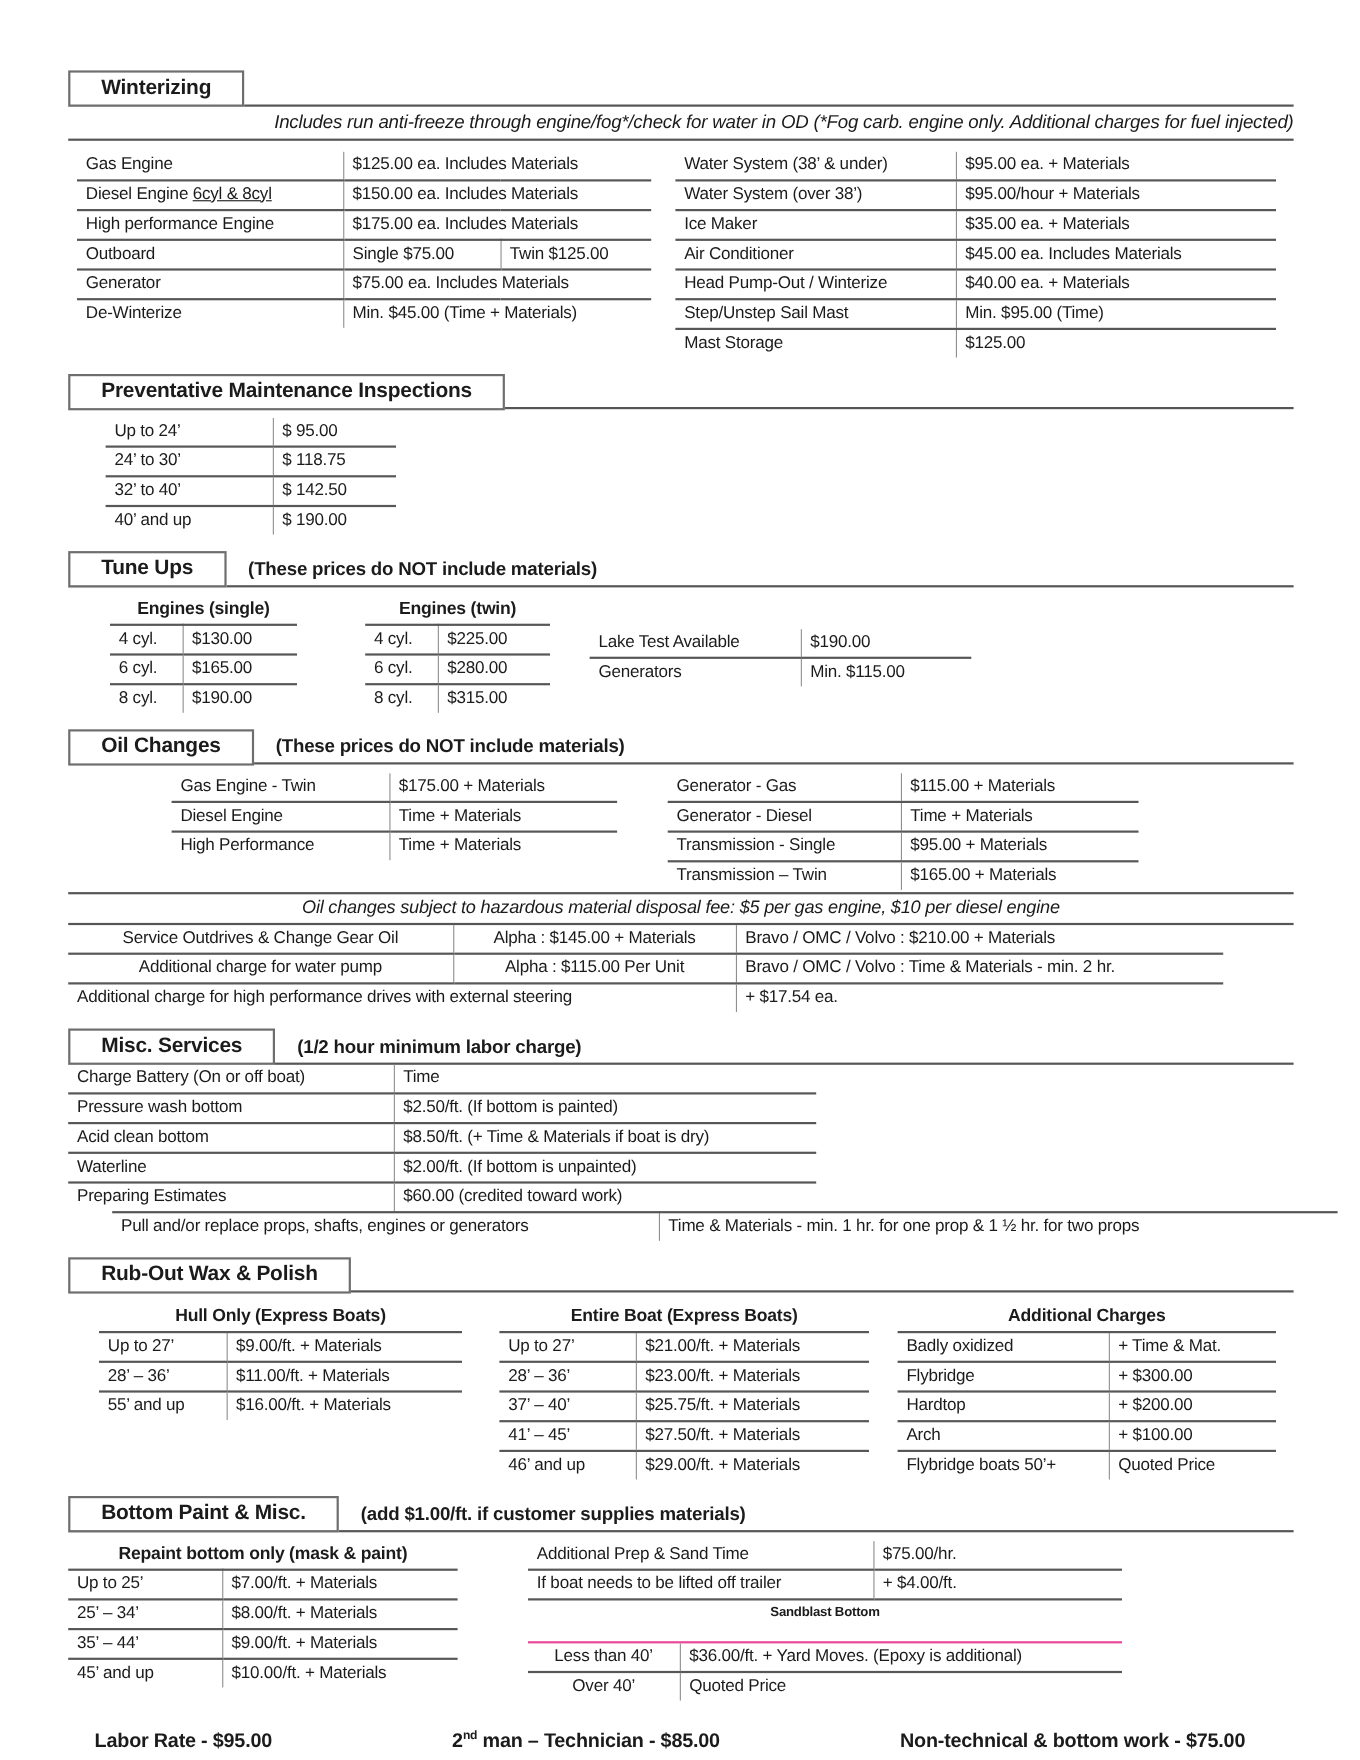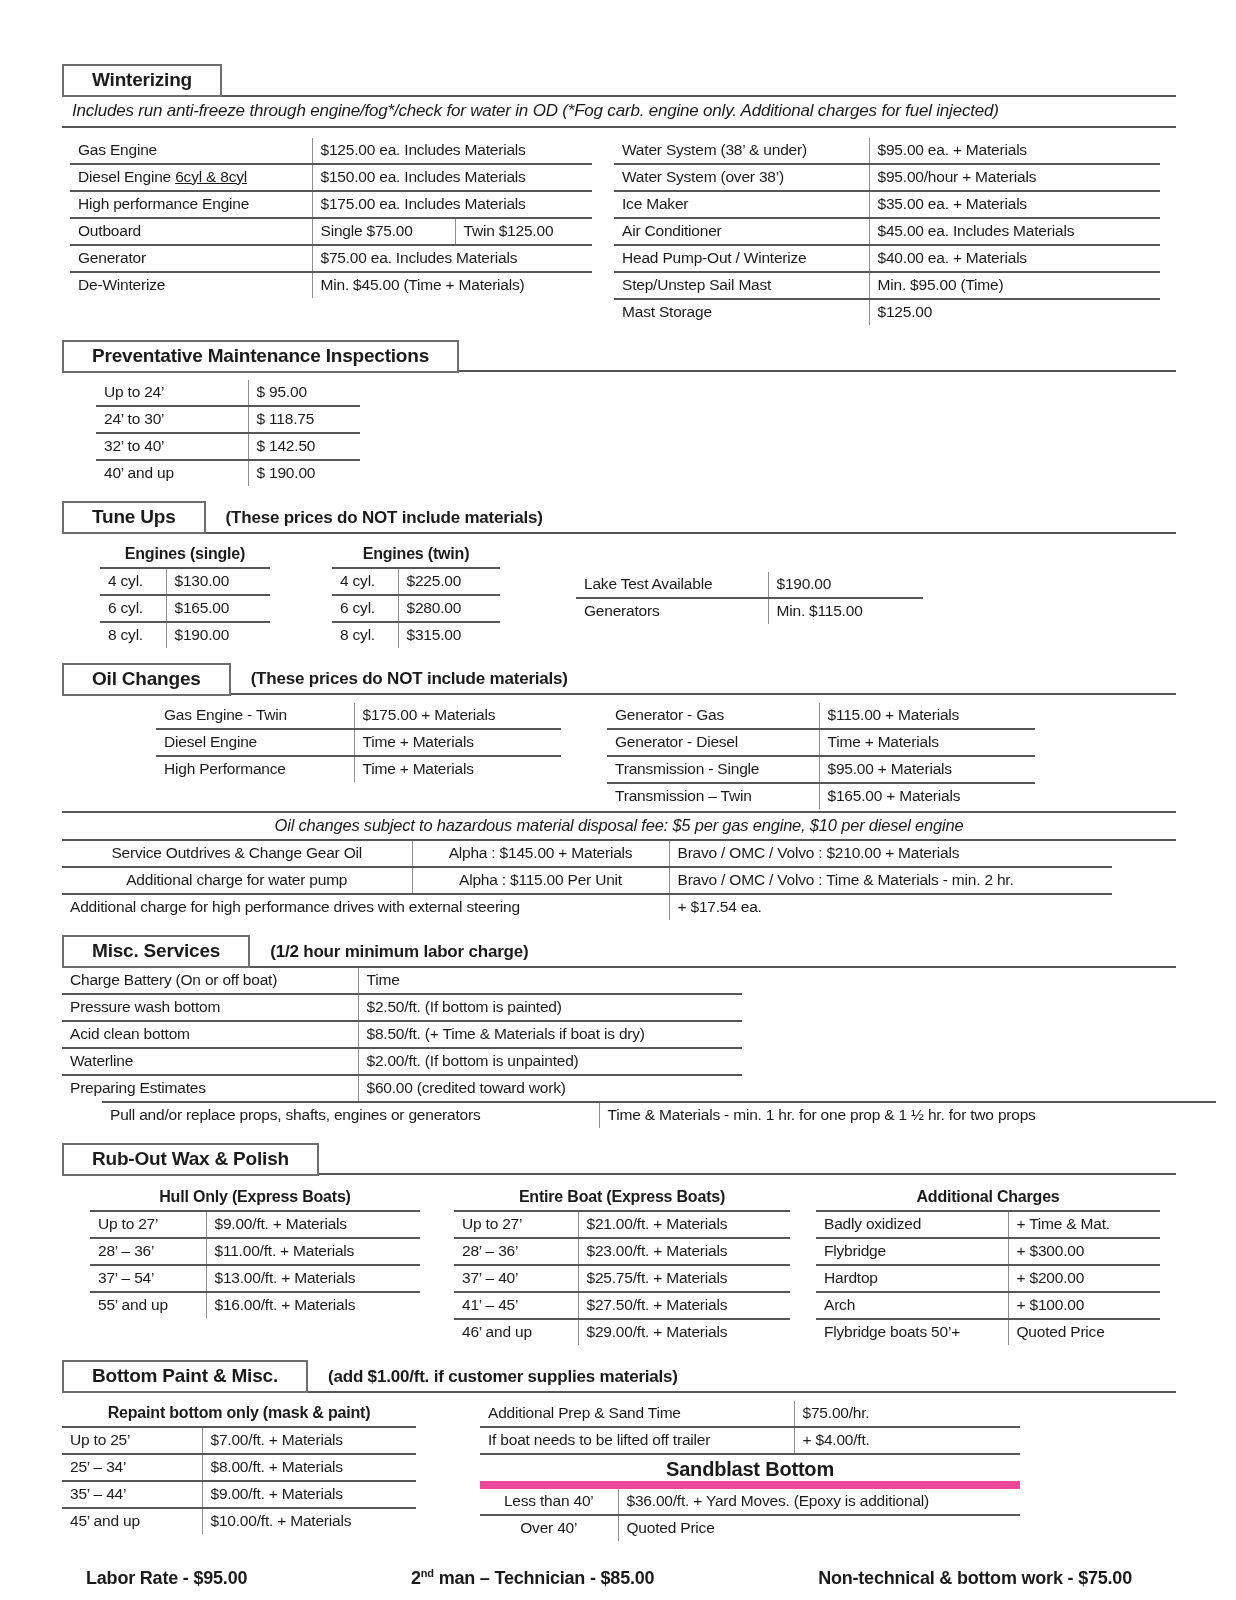--- a/index.html
+++ b/index.html
@@ -11,38 +11,38 @@
   .page { padding:64px 60px 0 62px; }
   section { margin-top:15px; }
   section.first { margin-top:0; }
 
   .sec-head { display:flex; align-items:flex-end; border-bottom:2.5px solid #565656; }
   .sec-box {
     border:2px solid #6e6e6e; margin-bottom:-2.5px; padding:3px 28px 4px;
     font-weight:bold; font-size:19px; text-align:center; background:#fff; white-space:nowrap;
   }
   .sec-note { font-weight:bold; font-size:17px; margin-left:20px; padding-bottom:4px; white-space:nowrap; }
-  .note-row { border-bottom:2.5px solid #565656; font-style:italic; font-size:17px; padding:4px 0 5px 10px; }
+  .note-row { border-bottom:2.5px solid #565656; font-style:italic; font-size:17px; padding:4px 0 5px 10px;text-align:right; }
 
   .tbl { border-collapse:collapse; table-layout:fixed; font-size:15.5px; }
   .tbl td { border-bottom:2px solid #575757; padding:3px 8px 4px; white-space:nowrap; overflow:visible; }
   .tbl tr:last-child td { border-bottom:none; }
   .tbl.keep tr:last-child td { border-bottom:2px solid #575757; }
   .tbl td + td { border-left:1.5px solid #8e8e8e; }
   .tbl .hdr td { border-left:none; font-weight:bold; text-align:center; font-size:16px; padding:3px 4px 4px; }
   .pre { white-space:pre; }
   .u { text-decoration:underline; }
 
   .row { display:flex; align-items:flex-start; }
   .hazmat {
     border-top:2.5px solid #565656; border-bottom:2.5px solid #565656;
     text-align:center; font-style:italic; font-size:16.5px; padding:3px 0 4px; margin-top:2px;
   }
   .topline { border-top:2.5px solid #565656;margin-left:40px; }
-  .sub-hdr { font-weight:bold; font-size:20px; text-align:center; border-bottom:8px solid #ec4899; padding:3px 4px 0; }
+  .sub-hdr { font-weight:bold; font-size:12px; text-align:center; border-bottom:2px solid #ec4899; padding:3px 4px 20px; }
 
   .mt8 { margin-top:8px; }
   .mt10 { margin-top:10px; }
 
   .rates { display:flex; align-items:baseline; margin-top:26px; font-weight:bold; font-size:18px; }
   .rates .r1 { margin-left:24px; }
   .rates .r2 { margin-left:auto; margin-right:auto; }
   .rates .r3 { margin-right:44px; }
   sup { font-size:11px; }
 </style>
@@ -205,21 +205,21 @@
         <tr>
           <td>6 cyl.</td>
           <td>$280.00</td>
         </tr>
         <tr>
           <td>8 cyl.</td>
           <td>$315.00</td>
         </tr>
       </tbody>
         </table>
-      <table class="tbl" style="margin-left:76px; margin-top:30px; width:347px;">
+      <table class="tbl" style="margin-left:36px; margin-top:30px; width:347px;">
         <colgroup>
             <col style="width:192px">
             <col style="width:155px">
           </colgroup>
         <tbody>
             <tr>
           <td>Lake Test Available</td>
           <td>$190.00</td>
         </tr>
         <tr>
@@ -369,24 +369,20 @@
             <tr class="hdr">
               <td colspan="2">Hull Only (Express Boats)</td>
             </tr>
         <tr>
           <td>Up to 27’</td>
           <td>$9.00/ft. + Materials</td>
         </tr>
         <tr>
           <td>28’ – 36’</td>
           <td>$11.00/ft. + Materials</td>
-        </tr>
-        <tr>
-          <td>37’ – 54’</td>
-          <td>$13.00/ft. + Materials</td>
         </tr>
         <tr>
           <td>55’ and up</td>
           <td>$16.00/ft. + Materials</td>
         </tr>
       </tbody>
         </table>
       <table class="tbl" style="margin-left:34px; width:336px;">
         <colgroup>
             <col style="width:124px">

